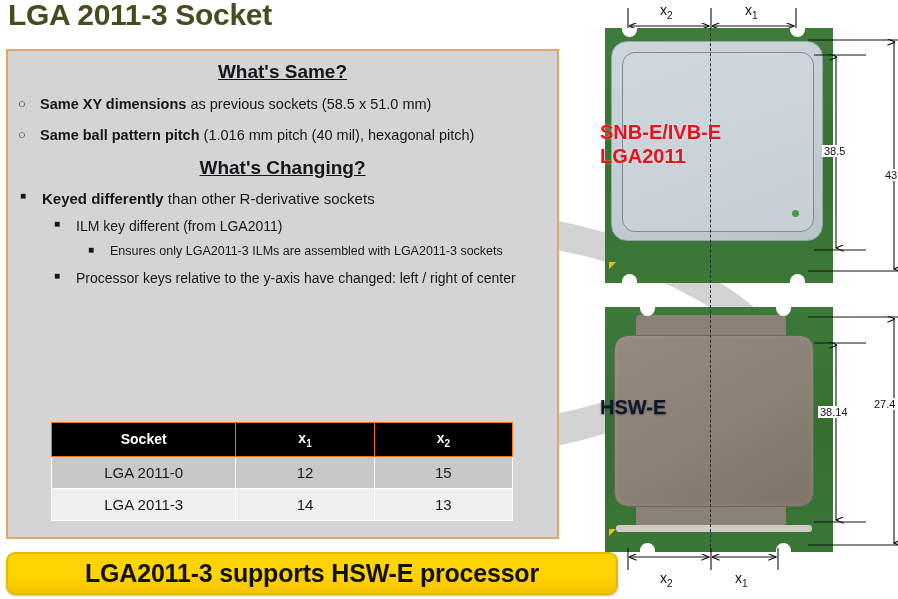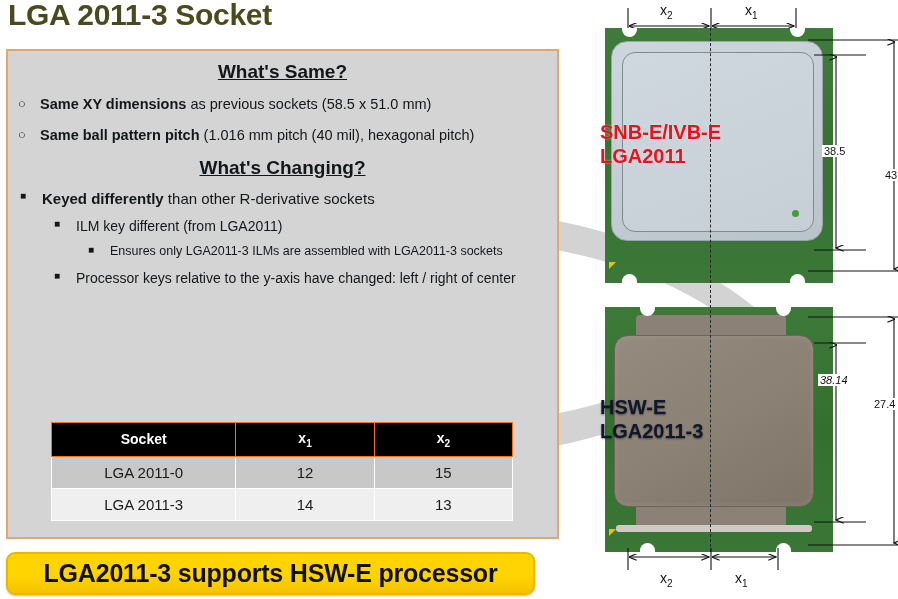--- a/index.html
+++ b/index.html
@@ -124,21 +124,21 @@
     font-size: 15px;
   }
   #keys-table tr.row-a td { background: #c8c8c8; }
   #keys-table tr.row-b td { background: #efefef; }
   .sub { font-size: 0.72em; vertical-align: sub; }
 
   
   #banner {
     position: absolute;
     left: 6px; top: 552px;
-    width: 529px; height: 43px;
+    width: 612px; height: 43px;
     background: linear-gradient(180deg,#ffd400 0%, #ffd400 55%, #f5c200 100%);
     border: 2px solid #e8b800;
     border-radius: 9px;
     display: flex;
     align-items: center;
     justify-content: center;
     z-index: 6;
     box-shadow: 0 1px 2px rgba(0,0,0,0.25);
   }
   #banner .banner-text {
@@ -430,41 +430,40 @@
       <div class="notch" style="left:40px; top:0;"></div>
       <div class="notch" style="left:176px; top:0;"></div>
       <div class="notch b" style="left:40px; bottom:0;"></div>
       <div class="notch b" style="left:176px; bottom:0;"></div>
       <div class="ihs-main"></div>
       <div class="ihs-lip"></div>
       <div class="tri-key" style="left:9px; bottom:16px;"></div>
       <div class="centerline" style="left:110px; top:-22px;"></div>
       <div class="socket-caption gold" style="top:88px;">
         <div>HSW-E</div>
-        <div>LGA2011-3</div>
       </div>
     </div>
 
     <svg class="dimsvg" width="120" height="260" style="left:208px; top:307px">
       <line x1="0" y1="10" x2="96" y2="10" stroke="#111" stroke-width="1"></line>
       <line x1="0" y1="238" x2="96" y2="238" stroke="#111" stroke-width="1"></line>
       <line x1="6" y1="36" x2="58" y2="36" stroke="#111" stroke-width="1"></line>
       <line x1="6" y1="215" x2="58" y2="215" stroke="#111" stroke-width="1"></line>
       <line x1="28" y1="38" x2="28" y2="213" stroke="#111" stroke-width="1.1" marker-start="url(#au2)" marker-end="url(#ad2)"></line>
       <line x1="86" y1="12" x2="86" y2="236" stroke="#111" stroke-width="1.1" marker-start="url(#au2)" marker-end="url(#ad2)"></line>
       <defs>
         <marker id="ad2" markerWidth="8" markerHeight="8" refX="3" refY="7" orient="auto">
           <path d="M0,0 L3,7 L6,0" fill="none" stroke="#111" stroke-width="1"></path>
         </marker>
         <marker id="au2" markerWidth="8" markerHeight="8" refX="3" refY="1" orient="auto">
           <path d="M0,7 L3,0 L6,7" fill="none" stroke="#111" stroke-width="1"></path>
         </marker>
       </defs>
     </svg>
-    <div class="dim-label" style="left:218px; top:374px;font-style:italic;">38.14</div>
+    <div class="dim-label" style="left:218px; top:406px;">38.14</div>
     <div class="dim-label" style="left:272px; top:398px;">27.4</div>
 
     <svg class="dimsvg" width="298" height="26" style="top:548px">
       <line x1="28" y1="0" x2="28" y2="22" stroke="#111" stroke-width="1.1"></line>
       <line x1="111" y1="0" x2="111" y2="22" stroke="#111" stroke-width="1.1"></line>
       <line x1="178" y1="0" x2="178" y2="22" stroke="#111" stroke-width="1.1"></line>
       <line x1="30" y1="9" x2="109" y2="9" stroke="#111" stroke-width="1.1" marker-start="url(#al3)" marker-end="url(#ar3)"></line>
       <line x1="113" y1="9" x2="176" y2="9" stroke="#111" stroke-width="1.1" marker-start="url(#al3)" marker-end="url(#ar3)"></line>
       <defs>
         <marker id="ar3" markerWidth="8" markerHeight="8" refX="7" refY="3" orient="auto">

